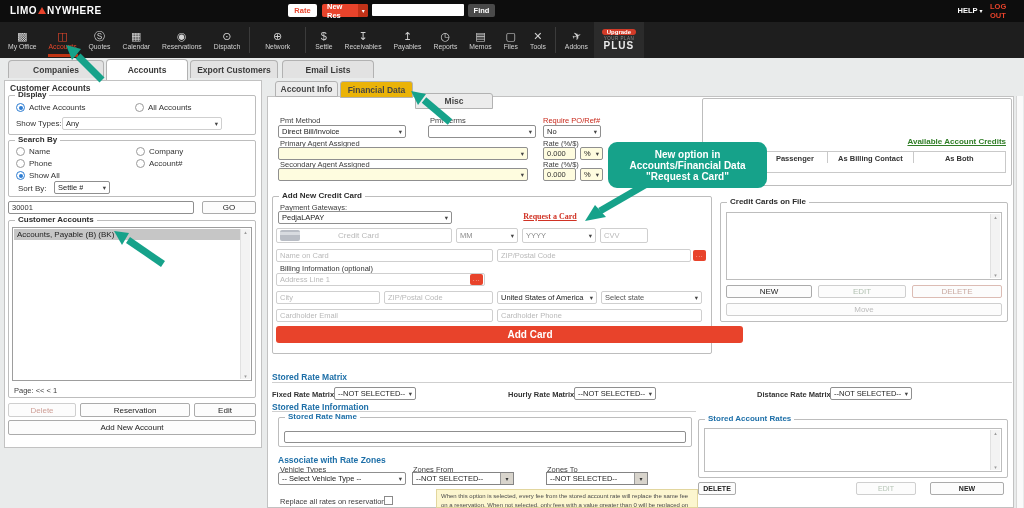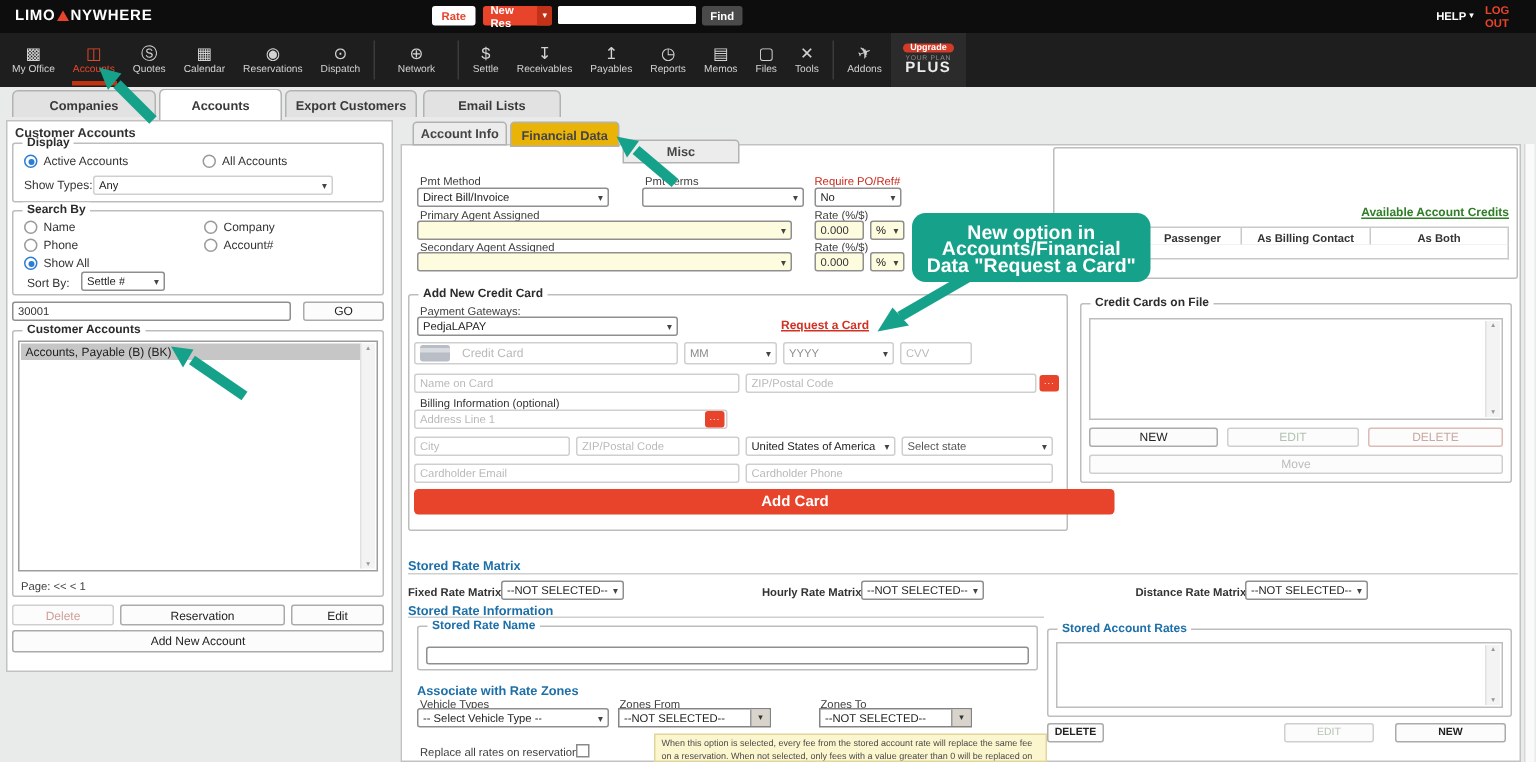--- a/index.html
+++ b/index.html
@@ -72,26 +72,26 @@
   .link{position:absolute;font-size:8px;font-weight:bold;text-decoration:underline;white-space:nowrap;z-index:5;}
   .selitem{position:absolute;left:1px;right:10px;top:1px;height:11px;background:#c6c6c6;color:#222;font-size:8px;
            display:flex;align-items:center;padding:0 3px;z-index:5;}
   .zcombo{position:absolute;height:13px;border:1px solid #848484;background:#fff;box-sizing:border-box;display:flex;align-items:center;font-size:7.5px;color:#222;z-index:5;}
   .zcombo .zval{flex:1;padding:0 3px;white-space:nowrap;overflow:hidden;}
   .zcombo .zbtn{width:12px;height:100%;background:#d8d4cc;border-left:1px solid #9a9a9a;display:flex;align-items:center;justify-content:center;font-size:6px;color:#333;}
   .zcombo .zbtn::after{content:"▾";}
   .note{position:absolute;background:#fcf6cf;border:1px solid #e2d69e;font-size:6px;line-height:8.5px;color:#4a4a4a;
         padding:2px 4px;box-sizing:border-box;overflow:hidden;z-index:5;}
   .callout{position:absolute;left:608px;top:142px;width:159px;height:46px;background:#16a28a;border-radius:9px;color:#fff;
-           font-size:13px;font-weight:bold;display:flex;align-items:center;justify-content:center;text-align:center;
+           font-size:10px;font-weight:bold;display:flex;align-items:center;justify-content:center;text-align:center;
            padding:3px 9px;box-sizing:border-box;z-index:40;line-height:11px;}
   .ccfield{position:absolute;height:15px;border:1px solid #cfcfcf;border-radius:2px;background:#fff;display:flex;align-items:center;box-sizing:border-box;z-index:5;}
   .ccicon{width:20px;height:11px;background:#b9bdc5;border-radius:2px;margin:0 8px 0 3px;position:relative;}
   .ccicon::after{content:"";position:absolute;left:0;top:2px;width:100%;height:3px;background:#d8dbe0;}
-  .ccph{font-size:8px;color:#b9b9b9;}
+  .ccph{font-size:8px;color:#b9b9b9;margin-left:30px;}
   .bigbtn{position:absolute;background:#e8432b;color:#fff;font-weight:bold;font-size:10px;border-radius:3px;
           display:flex;align-items:center;justify-content:center;z-index:5;padding-left:41px;}
   .tblrow{position:absolute;display:flex;border:1px solid #c9c9c9;box-sizing:border-box;background:#fff;z-index:5;}
   .tblcell{height:13px;display:flex;align-items:center;justify-content:center;font-size:7.5px;font-weight:bold;color:#333;
            border-left:1px solid #c9c9c9;box-sizing:border-box;}
   .tblcell:first-child{border-left:none;}
   svg.ann{position:absolute;left:0;top:0;z-index:45;pointer-events:none;}
 </style>
 </head>
 <body>
@@ -302,21 +302,21 @@
   <div class="tblrow" style="left:706px;top:163px;width:300px;height:10px;border-top:none;"></div>
 
   <div class="fs" style="left:272px;top:196px;width:440px;height:158px;">
     <span class="lg">Add New Credit Card</span>
   </div>
   <div class="lbl" style="left:280px;top:203px;">Payment Gateways:</div>
   <span class="sel" style="left:278px;top:211px;width:174px;">
       <span class="cv">PedjaLAPAY</span>
       <span class="car"></span>
     </span>
-  <div class="link" style="left:495px;top:212px;width:110px;text-align:center;color:#d03224;">Request a Card</div>
+  <div class="link" style="left:495px;top:212px;width:110px;text-align:center;color:#d03224;font-family:Liberation Serif, serif;">Request a Card</div>
 
   <div class="ccfield" style="left:276px;top:228px;width:176px;">
     <span class="ccicon"></span>
     <span class="ccph">Credit Card</span>
   </div>
   <span class="sel lite" style="left:456px;top:228px;width:62px;height:15px;">
       <span class="cv">MM</span>
       <span class="car"></span>
     </span>
   <span class="sel lite" style="left:522px;top:228px;width:74px;height:15px;">

